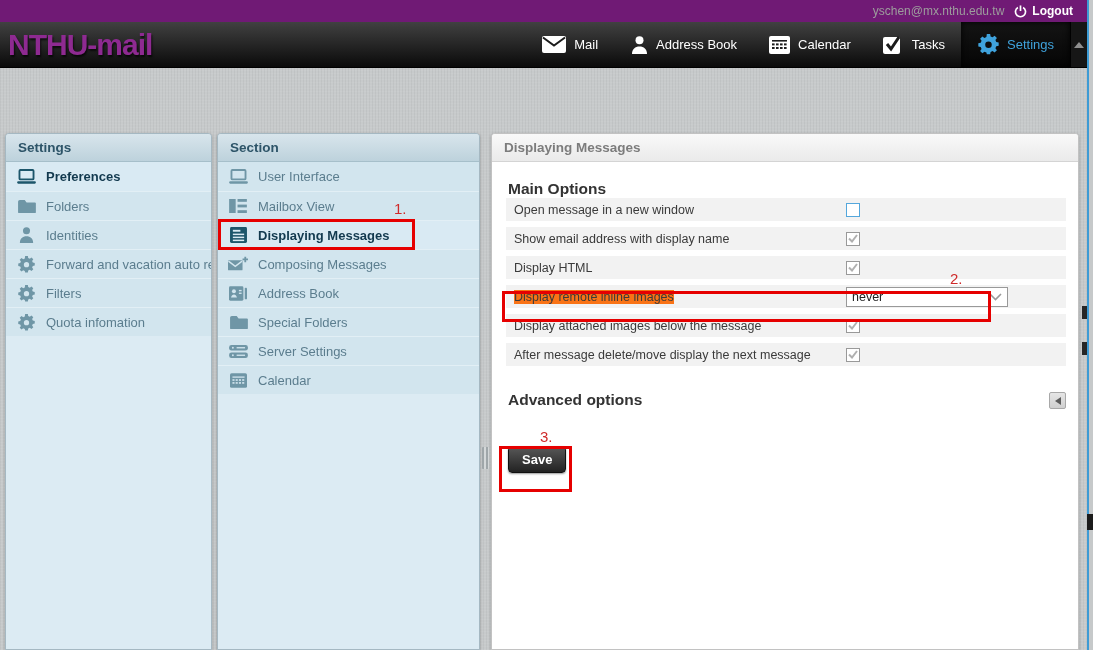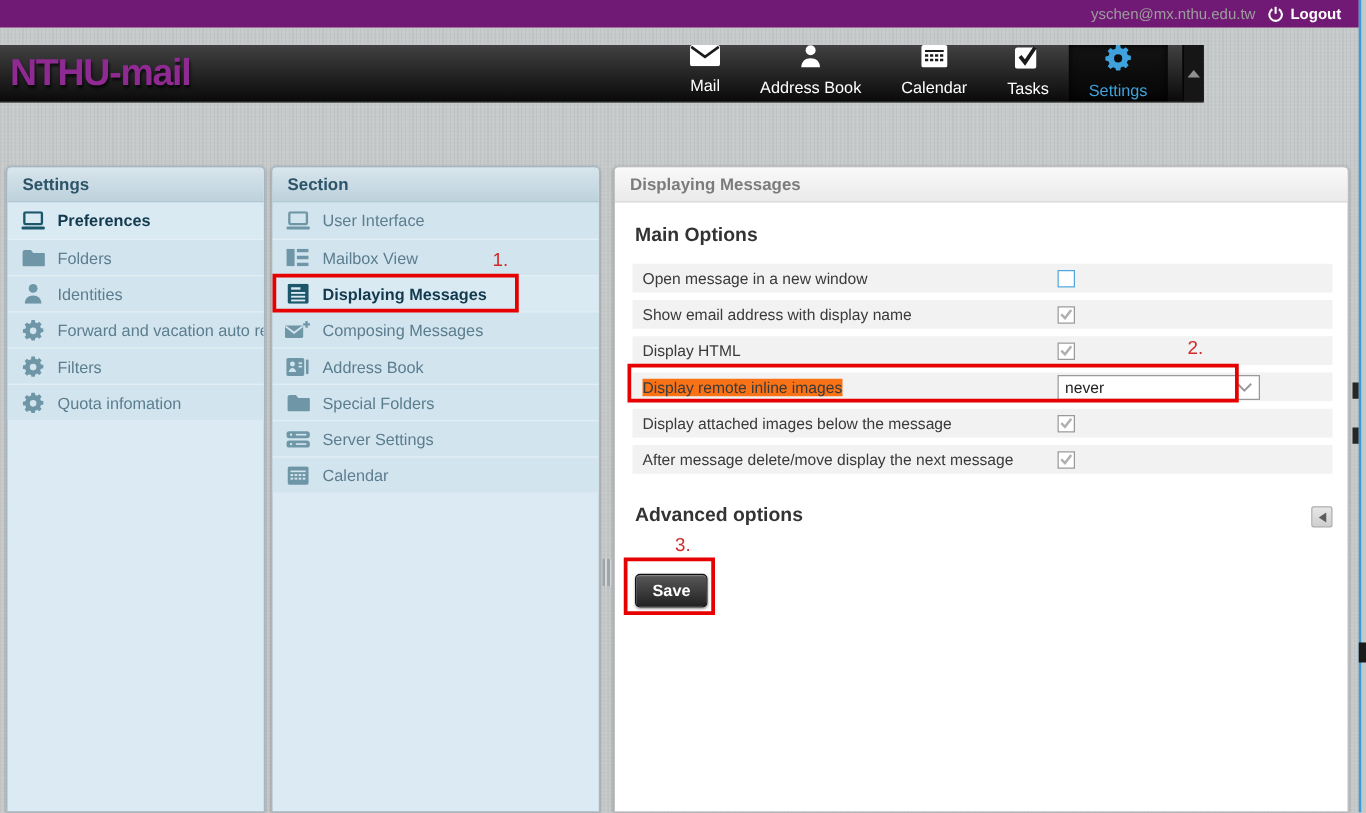--- a/index.html
+++ b/index.html
@@ -17,34 +17,34 @@
   .topbar {
     position:absolute; left:0; top:0; width:1087px; height:22px;
     background:#701a75; display:flex; align-items:center; justify-content:flex-end;
     padding-right:14px; gap:10px; z-index:10;
   }
   .topbar .email { color:#9d9d9d; font-size:12px; }
   .logout-btn { display:flex; align-items:center; gap:5px; color:#fff; font-size:12px; font-weight:bold; cursor:pointer; }
 
   
   .navbar {
-    position:absolute; left:0; top:36px; width:963px; height:46px;
+    position:absolute; left:0; top:22px; width:1087px; height:46px;
     background:linear-gradient(#414141, #0a0a0a);
     border-bottom:1px solid #000;
-    display:flex; align-items:stretch; z-index:10;gap:12px;
+    display:flex; align-items:stretch; z-index:10;
     --hole:#1b1b1b;
   }
   .logo {
     align-self:center; margin-left:8px; font-size:30px; font-weight:bold;
     color:#8e2a91; letter-spacing:-1px; text-shadow:1px 2px 2px rgba(0,0,0,.7);
   }
   .nav-items { margin-left:auto; display:flex; align-items:stretch; }
   .nav-item {
     display:flex; align-items:center; gap:8px; padding:0 16px;
-    color:#fff; font-size:13px; cursor:pointer;flex-direction:column;
+    color:#fff; font-size:13px; cursor:pointer;
   }
   .nav-item.active {
     background:linear-gradient(#141414,#050505);
     color:#3fa2dc; box-shadow:inset 0 0 6px #000;
   }
   .nav-arrow-btn {
     width:17px; background:#161616; border-left:1px solid #000;
     display:flex; align-items:center; justify-content:center; cursor:pointer;
   }
   .tri-up { width:0; height:0; border-left:5px solid transparent; border-right:5px solid transparent; border-bottom:6px solid #8f8f8f; }
@@ -80,21 +80,21 @@
   .list .item.selected {
     background:#d9eaf3; color:#12394e; font-weight:bold; --hole:#d9eaf3;
   }
   .icon { display:inline-flex; width:20px; justify-content:center; color:#6f96a6; flex:0 0 auto; }
   .item.selected .icon { color:#1c566b; }
   .icon svg { display:block; }
 
   
   .content { padding:0 12px 0 14px; }
   .h-main { margin:18px 0 0 2px; font-size:15.5px; font-weight:bold; color:#333; }
-  .opt-rows { margin-top:13px; }
+  .opt-rows { }
   .opt-row {
     height:23px; margin-bottom:6px; background:#f2f2f2;
     display:flex; align-items:center; padding:0 8px;
   }
   .opt-label { width:332px; font-size:12.5px; color:#3a3a3a; white-space:nowrap; }
   .opt-label .hl { background:#f97316; }
   .checkbox {
     width:14px; height:14px; background:#fff; border:1px solid #999;
     display:inline-flex; align-items:center; justify-content:center;
   }

